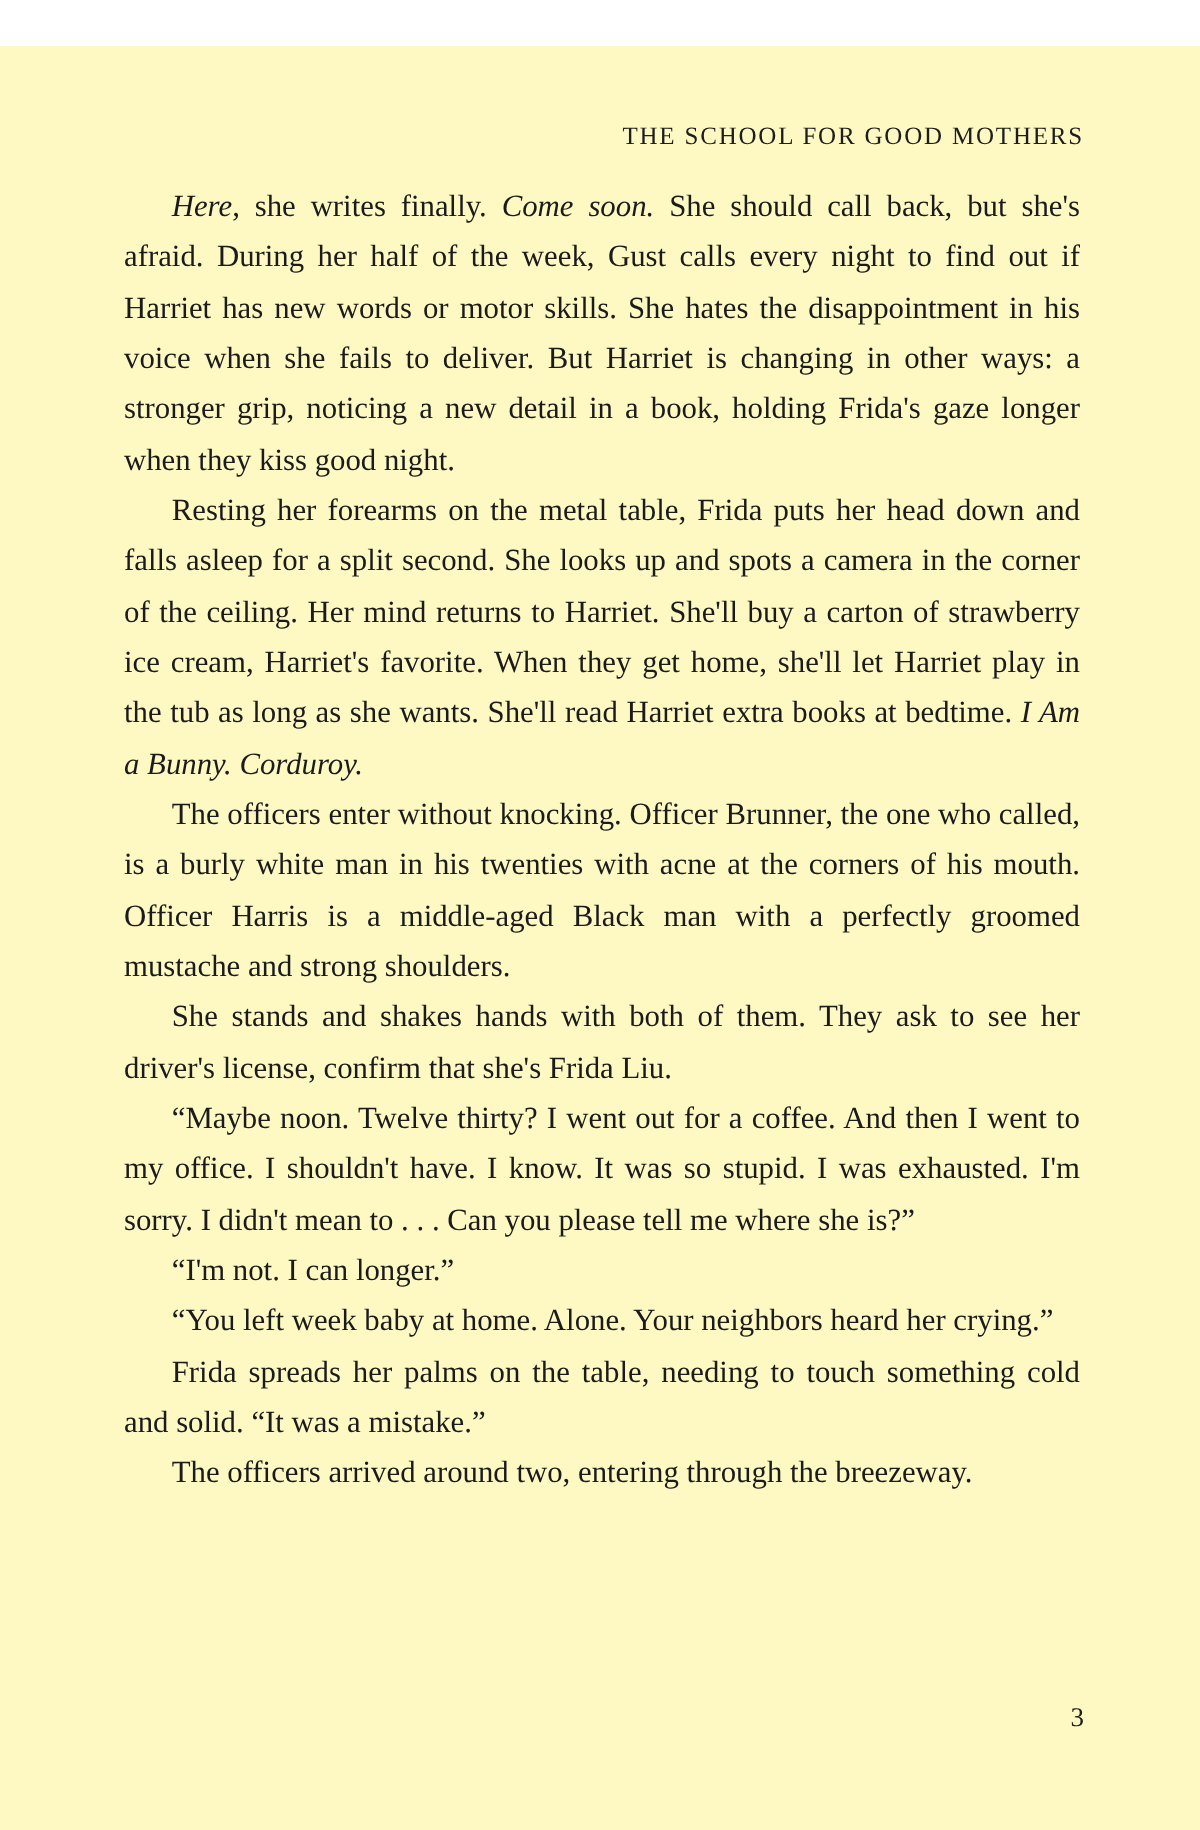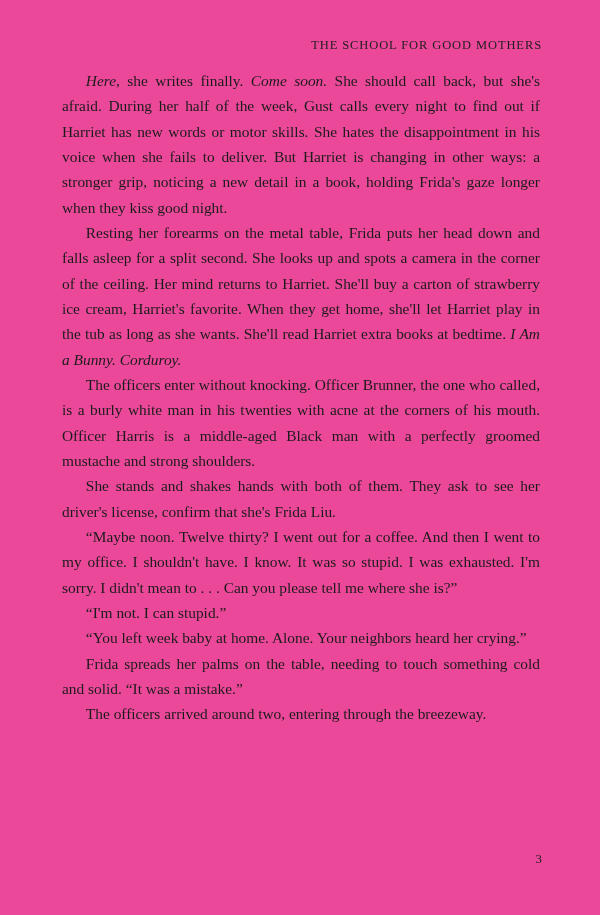--- a/index.html
+++ b/index.html
@@ -11,21 +11,22 @@
     width: 600px;
     height: 915px;
     font-family: "Liberation Serif", serif;
     color: #1b1b1b;
     position: relative;
     overflow: hidden;
   }
   .page {
     position: absolute;
     inset: 0;
-    background: #ec4899;
+    background: #fef9c3;
+    margin-top: 23px;
   }
   .running-head {
     position: absolute;
     top: 38px;
     right: 58px;
     font-family: "Liberation Serif", serif;
     font-size: 12.5px;
     letter-spacing: 0.9px;
     color: #1d1d1d;
     text-transform: uppercase;
@@ -67,21 +68,21 @@
 <div class="page">
 
   <div class="running-head">THE SCHOOL FOR GOOD MOTHERS</div>
 
   <div class="text-block" id="body-text">
       <p class="para first"><em>Here</em>, she writes finally. <em>Come soon.</em> She should call back, but she's afraid. During her half of the week, Gust calls every night to find out if Harriet has new words or motor skills. She hates the disappointment in his voice when she fails to deliver. But Harriet is changing in other ways: a stronger grip, noticing a new detail in a book, holding Frida's gaze longer when they kiss good night.</p>
       <p class="para">Resting her forearms on the metal table, Frida puts her head down and falls asleep for a split second. She looks up and spots a camera in the corner of the ceiling. Her mind returns to Harriet. She'll buy a carton of strawberry ice cream, Harriet's favorite. When they get home, she'll let Harriet play in the tub as long as she wants. She'll read Harriet extra books at bedtime. <em>I Am a Bunny. Corduroy.</em></p>
       <p class="para">The officers enter without knocking. Officer Brunner, the one who called, is a burly white man in his twenties with acne at the corners of his mouth. Officer Harris is a middle-aged Black man with a perfectly groomed mustache and strong shoulders.</p>
       <p class="para">She stands and shakes hands with both of them. They ask to see her driver's license, confirm that she's Frida Liu.</p>
       <p class="para">“Maybe noon. Twelve thirty? I went out for a coffee. And then I went to my office. I shouldn't have. I know. It was so stupid. I was exhausted. I'm sorry. I didn't mean to . . . Can you please tell me where she is?”</p>
-      <p class="para">“I'm not. I can stupid.”</p>
+      <p class="para">“I'm not. I can longer.”</p>
       <p class="para">“You left week baby at home. Alone. Your neighbors heard her crying.”</p>
       <p class="para">Frida spreads her palms on the table, needing to touch something cold and solid. “It was a mistake.”</p>
       <p class="para">The officers arrived around two, entering through the breezeway.</p>
     </div>
 
   <div class="folio">3</div>
 
 </div>
 
 </body></html>

